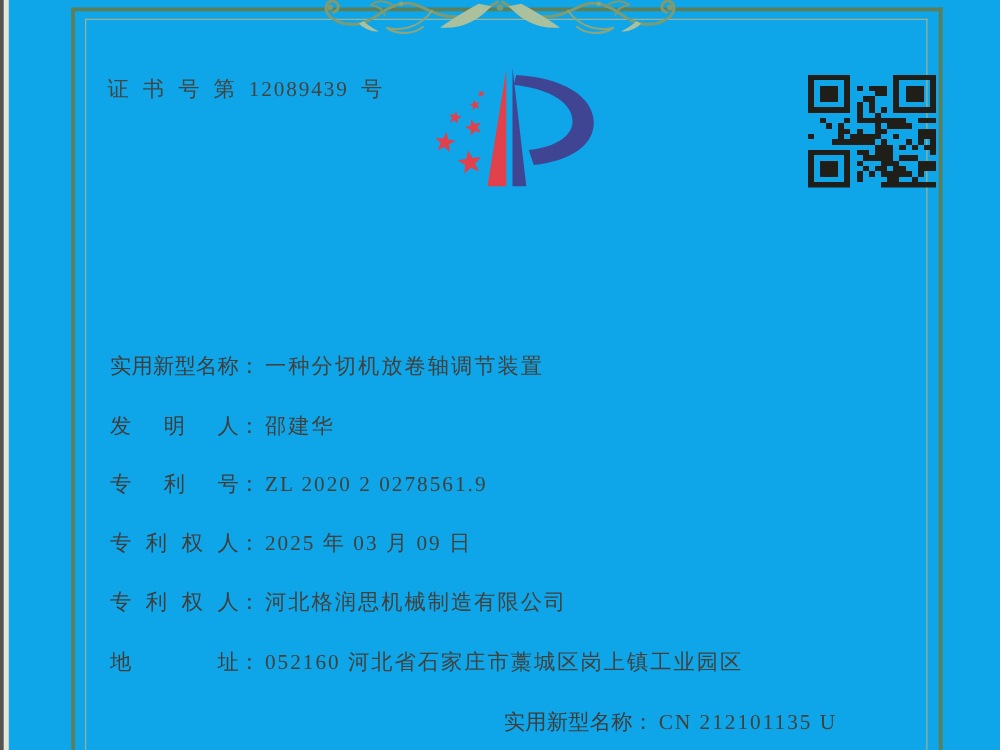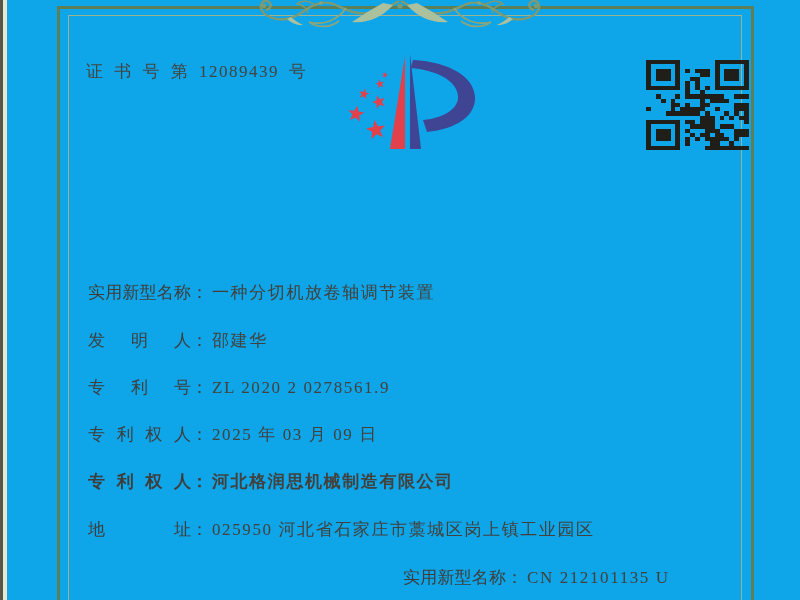--- a/index.html
+++ b/index.html
@@ -27,21 +27,21 @@
 
   .title{position:absolute;left:0;top:176px;width:800px;margin:0;text-align:center;
          font-size:46px;font-weight:bold;color:#2e2c29;letter-spacing:3px;}
 
   .row{position:absolute;left:88px;font-size:17px;color:#3f3d3a;white-space:nowrap;}
   .lbl{display:inline-block;width:103px;text-align:justify;text-align-last:justify;
        color:#3f3d3a;vertical-align:bottom;}
   .colon{display:inline-block;margin-right:4px;}
   .val{letter-spacing:1.6px;color:#43413c;}
   .r1{top:281px;} .r2{top:329px;} .r3{top:376px;} .r4{top:423px;}
-  .r5{top:470px;font-weight:bold;} .r6{top:518px;}
+  .r5{top:470px;} .r6{top:518px;}
   .f-left{top:566px;left:88px;}
   .f-right{top:566px;left:403px;}
 </style>
 </head>
 <body>
 
 <div class="page">
 
   <div class="edge-dark"></div>
   <div class="edge-light"></div>
@@ -315,20 +315,20 @@
   <div class="row r3">
     <span class="lbl">专利号</span><span class="colon">：</span><span class="val">ZL 2020 2 0278561.9</span>
   </div>
   <div class="row r4">
     <span class="lbl">专利权人</span><span class="colon">：</span><span class="val">2025 年 03 月 09 日</span>
   </div>
   <div class="row r5">
     <span class="lbl">专利权人</span><span class="colon">：</span><span class="val">河北格润思机械制造有限公司</span>
   </div>
   <div class="row r6">
-    <span class="lbl">地址</span><span class="colon">：</span><span class="val">025950 河北省石家庄市藁城区岗上镇工业园区</span>
+    <span class="lbl">地址</span><span class="colon">：</span><span class="val">052160 河北省石家庄市藁城区岗上镇工业园区</span>
   </div>
 
   <div class="row f-right">
     <span class="lbl">实用新型名称</span><span class="colon">：</span><span class="val">CN 212101135 U</span>
   </div>
 
 </div>
 
 </body></html>

